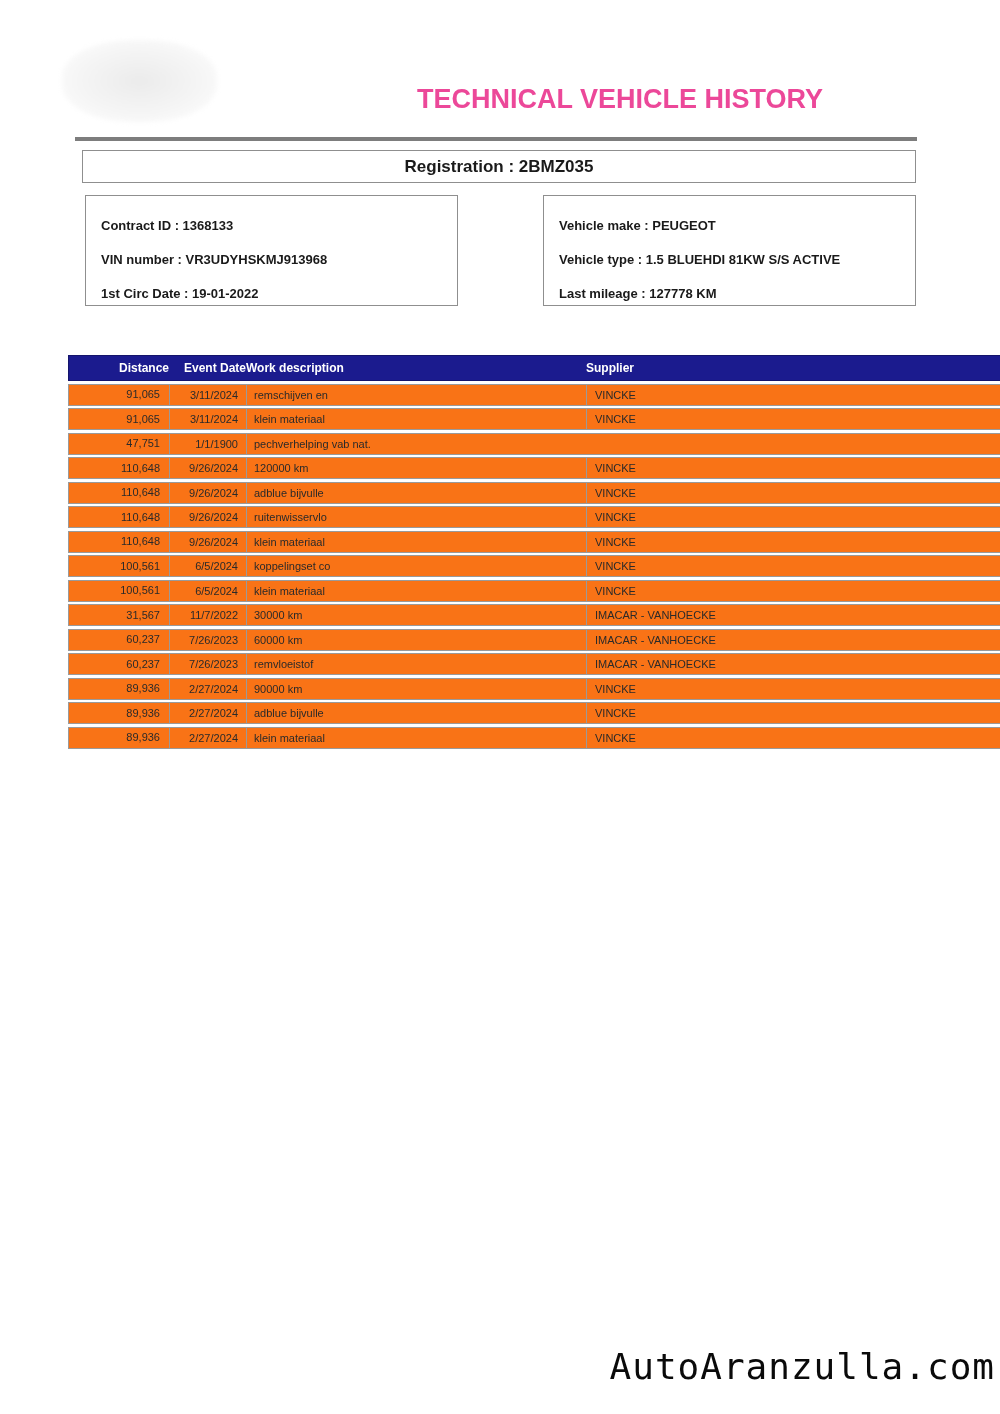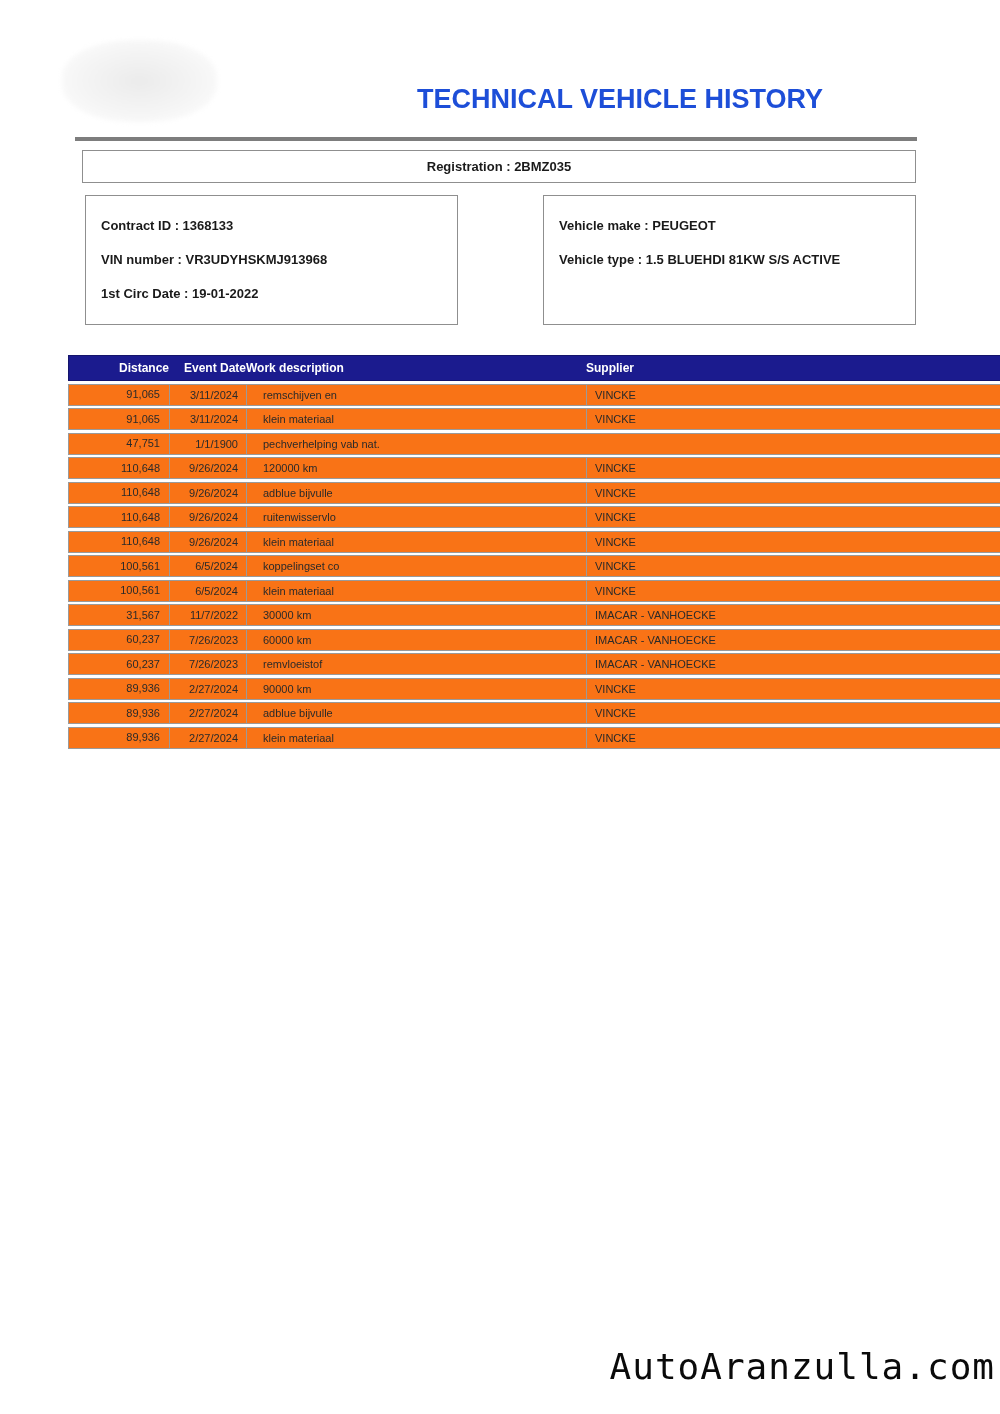--- a/index.html
+++ b/index.html
@@ -27,21 +27,21 @@
 
   .page-title {
     position: absolute;
     top: 84px;
     left: 320px;
     width: 600px;
     text-align: center;
     font-size: 27px;
     font-weight: bold;
     letter-spacing: 0px;
-    color: #1d4ed8;
+    color: #ec4899;
   }
 
   .title-divider {
     position: absolute;
     top: 137px;
     left: 75px;
     width: 842px;
     height: 4px;
     background: #7d7d7d;
   }
@@ -49,28 +49,28 @@
   .registration-box {
     position: absolute;
     top: 150px;
     left: 82px;
     width: 834px;
     height: 33px;
     border: 1px solid #8f8f8f;
     display: flex;
     align-items: center;
     justify-content: center;
-    font-size: 13px;
+    font-size: 17px;
     font-weight: bold;
   }
 
   .info-box {
     position: absolute;
     top: 195px;
-    height: 130px;
+    height: 111px;
     border: 1px solid #8f8f8f;
     padding: 13px 0 0 15px;
     font-size: 13px;
     font-weight: bold;
     line-height: 34px;
     background: #ffffff;
   }
   .info-box.left  { left: 85px;  width: 373px; }
   .info-box.right { left: 543px; width: 373px; }
 
@@ -100,21 +100,21 @@
     height: 22px;
     border: 1px solid #9a9a9a;
     background: #f97316;
     font-size: 11px;
     align-items: center;
     color: #2a2a2a;
   }
   .cell { overflow: hidden; white-space: nowrap; }
   .cell.c-distance { width: 100px; text-align: right; padding-right: 9px; }
   .cell.c-date     { width: 77px;  text-align: right; padding-right: 8px; }
-  .cell.c-work     { width: 340px; text-align: left;  padding-left: 16px; }
+  .cell.c-work     { width: 340px; text-align: left;  padding-left: 7px; }
   .cell.c-supplier { flex: 1;      text-align: left;  padding-left: 8px; }
   .t-row .cell.c-date,
   .t-row .cell.c-work,
   .t-row .cell.c-supplier { border-left: 1px solid #9a9a9a; height: 100%; line-height: 21px; }
   .t-row .cell.c-distance { line-height: 21px; }
   .t-header .cell.c-date,
   .t-header .cell.c-work,
   .t-header .cell.c-supplier { border-left: none; padding: 0; }
   .t-header .cell.c-distance { padding: 0; }
 
@@ -143,20 +143,21 @@
 
 <div class="info-box left">
   <div>Contract ID : 1368133</div>
   <div>VIN number : VR3UDYHSKMJ913968</div>
   <div>1st Circ Date : 19-01-2022</div>
 </div>
 
 <div class="info-box right">
   <div>Vehicle make : PEUGEOT</div>
   <div>Vehicle type : 1.5 BLUEHDI 81KW S/S ACTIVE</div>
+  <div>Last mileage : 127778 KM</div>
 </div>
 
 <div class="history-table">
   <div class="t-header">
     <div class="cell c-distance">Distance</div>
     <div class="cell c-date">Event Date</div>
     <div class="cell c-work">Work description</div>
     <div class="cell c-supplier">Supplier</div>
   </div>
   <div id="table-body" style="display:flex;flex-direction:column;row-gap:2.5px;">

